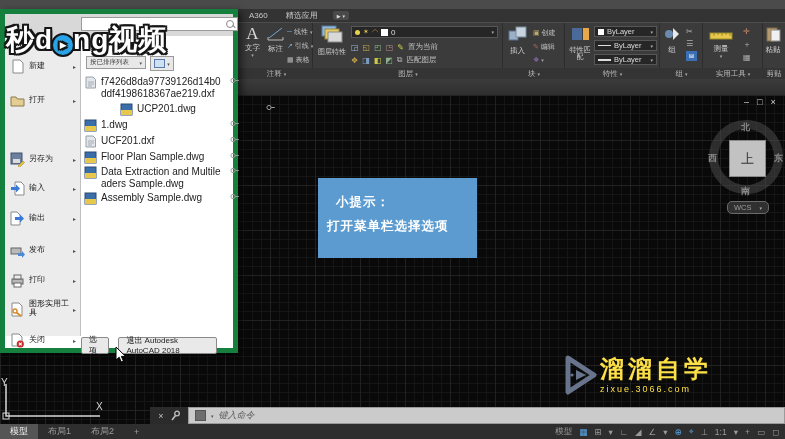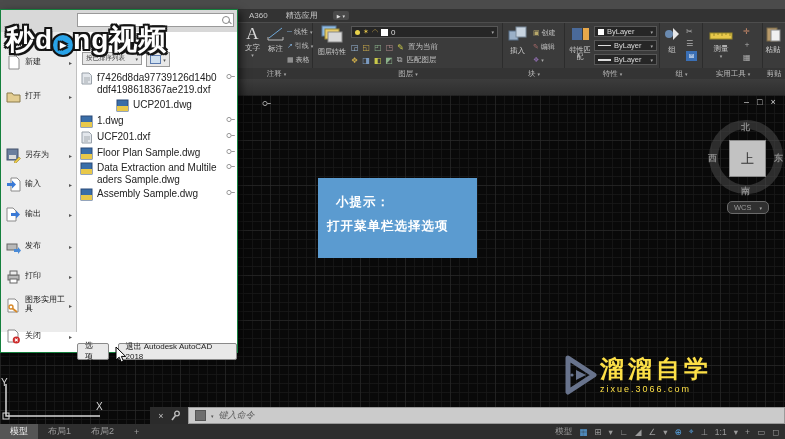--- a/index.html
+++ b/index.html
@@ -87,42 +87,42 @@
   .bottombar{left:0;top:424px;width:785px;height:15px;background:#2e2e2e;z-index:4;
     display:flex;align-items:center;}
   .ltab{height:15px;padding:0 10px;font-size:9px;color:#9c9c9c;display:flex;align-items:center;}
   .ltab.active{background:#555;color:#eee;}
   .statusicons{margin-left:auto;display:flex;align-items:center;gap:7px;padding-right:6px;
     font-size:8.5px;color:#9a9a9a;}
   .statusicons .on{color:#59a7e8;}
 
   
   .appmenu{left:0;top:9px;width:238px;height:344px;background:#fff;z-index:10;
-    border:1px solid #15803d;box-sizing:border-box;box-shadow:3px 3px 8px rgba(0,0,0,.6);}
+    border:5px solid #15803d;box-sizing:border-box;box-shadow:3px 3px 8px rgba(0,0,0,.6);}
   .am-top{position:absolute;left:0;top:0;width:100%;height:22px;background:#d8d8d8;}
   .am-left{position:absolute;left:0;top:22px;width:75px;height:300px;background:#ececec;
     border-right:1px solid #c0c0c0;}
   .search{position:absolute;left:76px;top:3px;width:157px;height:14px;background:#fff;
     border:1px solid #9a9a9a;box-sizing:border-box;}
   .mag{position:absolute;right:3px;top:2px;width:6px;height:6px;border:1px solid #888;border-radius:50%;}
   .mag:after{content:"";position:absolute;left:5px;top:5px;width:4px;height:1px;background:#888;
     transform:rotate(45deg);}
   .mi{position:absolute;left:0;width:74px;height:28px;display:flex;align-items:center;gap:4px;
     padding-left:5px;box-sizing:border-box;}
   .mi .lbl{font-size:8px;color:#222;flex:1;line-height:1.1;}
   .mi .arr{color:#555;font-size:6px;margin-right:3px;}
   .sortdd{position:absolute;left:81px;top:42px;width:60px;height:13px;background:#e8e8e8;
     border:1px solid #9a9a9a;display:flex;align-items:center;justify-content:space-between;
     padding:0 3px;box-sizing:border-box;font-size:6.5px;color:#333;}
   .viewdd{position:absolute;left:145px;top:42px;width:22px;height:13px;background:#e8e8e8;
     border:1px solid #9a9a9a;display:flex;align-items:center;justify-content:center;gap:2px;
     font-size:6.5px;color:#336;}
   .rf{position:absolute;left:79px;width:156px;display:flex;align-items:flex-start;gap:4px;}
   .rf .nm{font-size:10px;color:#222;flex:1;line-height:1.2;word-break:break-all;}
-  .ambtns{position:absolute;left:76px;top:320px;width:160px;height:22px;display:flex;gap:9px;align-items:center;margin-top:10px;}
+  .ambtns{position:absolute;left:76px;top:320px;width:136px;height:22px;display:flex;gap:9px;align-items:center;}
   .btn{background:#e9e9e9;border:1px solid #8a8a8a;border-radius:2px;font-size:8px;color:#222;
     height:15px;display:flex;align-items:center;padding:0 7px;}
   .cursor{left:114px;top:346px;z-index:30;}
 </style>
 </head>
 <body>
 
 <div class="screen">
 
   <div class="abs drawing"></div>

